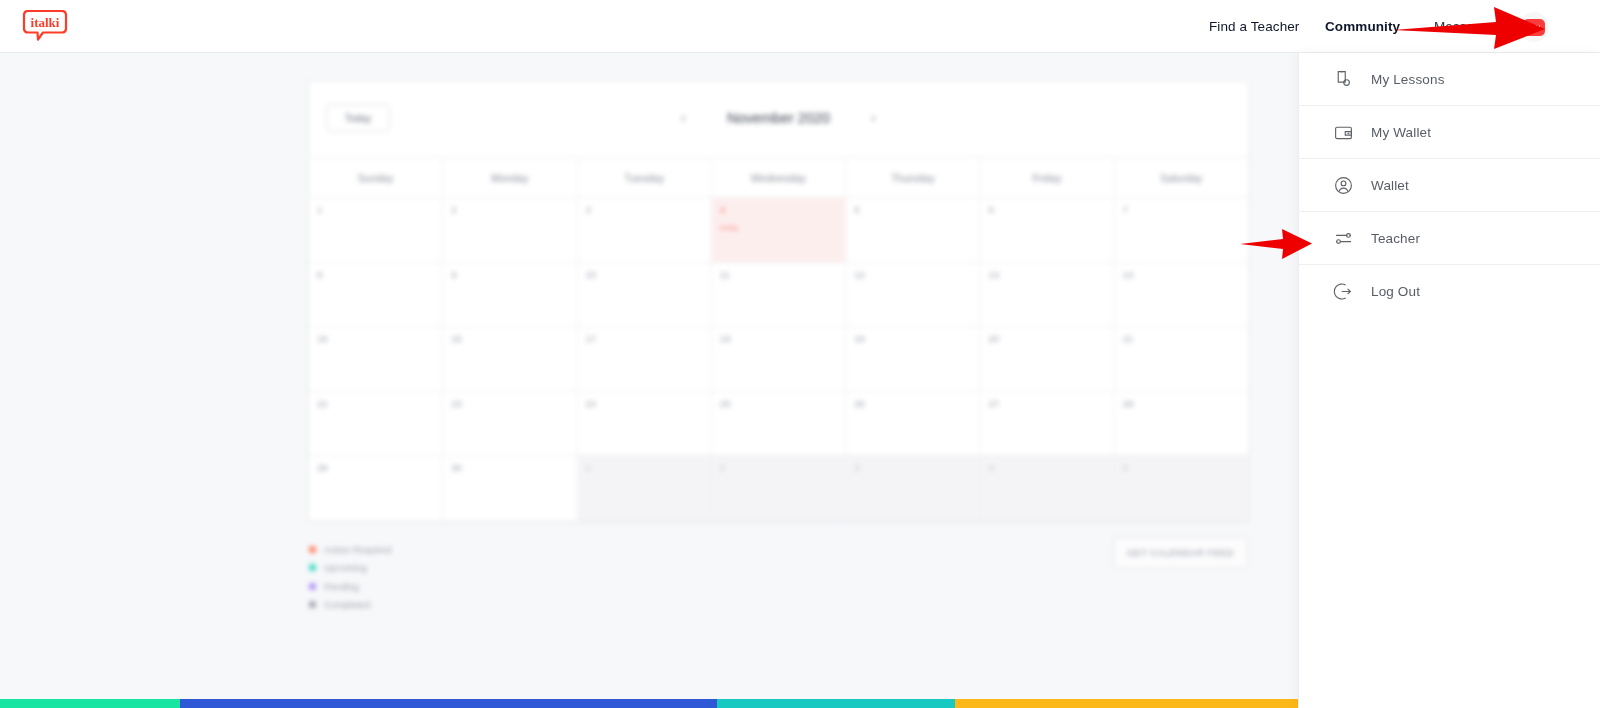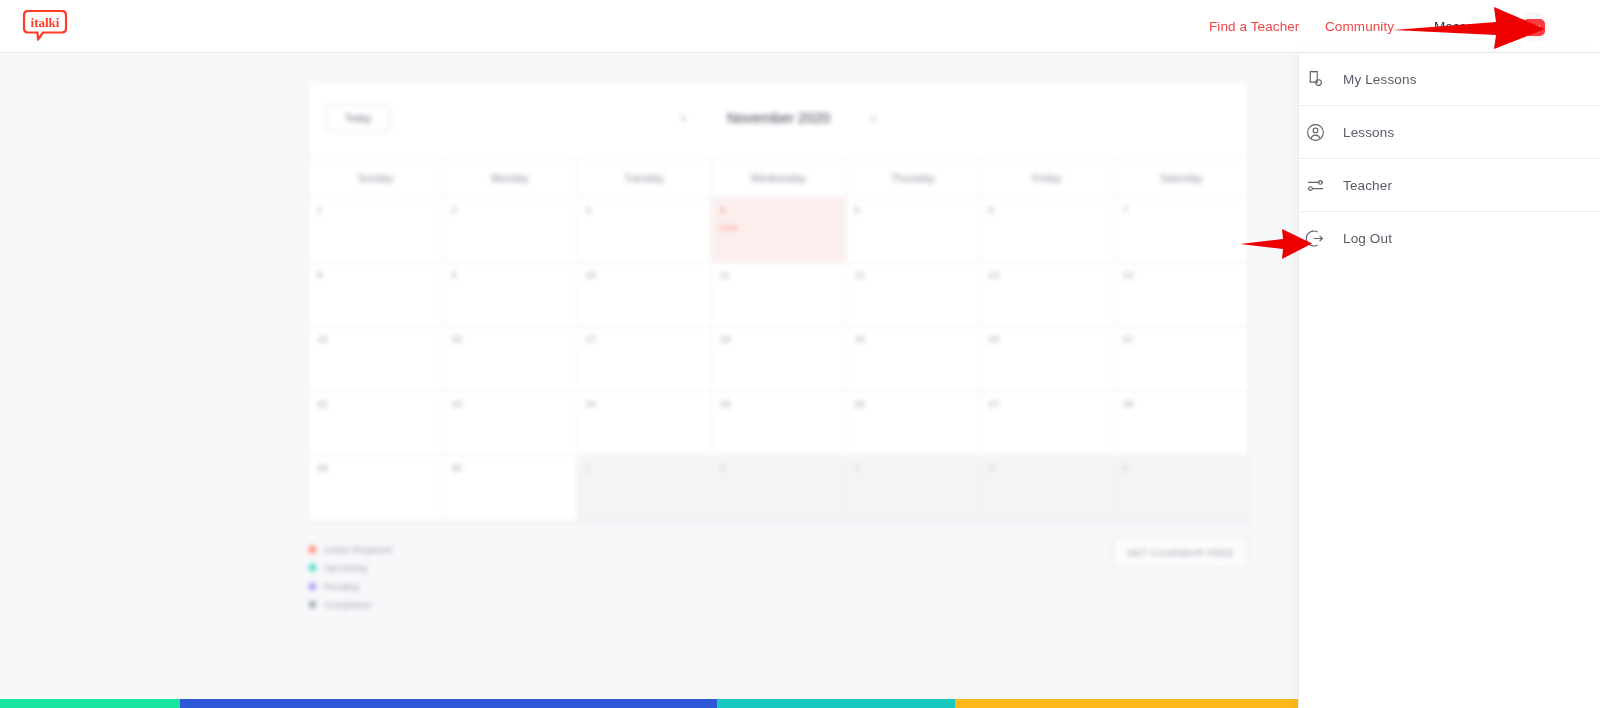--- a/index.html
+++ b/index.html
@@ -18,23 +18,23 @@
   }
   .topbar {
     position: absolute; left: 0; top: 0; width: 1600px; height: 53px;
     background: #ffffff; border-bottom: 1px solid #ececee;
   }
 
   
   .logo { position: absolute; left: 21px; top: 10px; width: 48px; height: 32px; }
 
   
-  .nav { position: absolute; top: 19px; font-size: 13.5px; color: #ef4444; letter-spacing: .1px; }
+  .nav { position: absolute; top: 19px; font-size: 13.5px; color: #0f172a; letter-spacing: .1px; }
   .nav-find { left: 1209px; }
-  .nav-community { left: 1325px; }
+  .nav-community { left: 1325px; font-weight: bold; }
   .nav-messages { left: 1434px; color: #2c3040; }
 
   
   .avatar-wrap {
     position: absolute; left: 1519px; top: 12px; width: 30px; height: 30px;
     border-radius: 50%; background: #f7f7f8;
     display: flex; align-items: center; justify-content: center;
   }
   .avatar-chip {
     width: 22px; height: 17px; border-radius: 5px; background: #fa3c3c;
@@ -105,21 +105,21 @@
   .colorbar i { display: block; height: 100%; }
 
   
   .dropdown {
     position: absolute; left: 1298px; top: 53px; width: 302px; height: 655px;
     background: #ffffff; border-left: 1px solid #eeeef0;
     box-shadow: -3px 0 10px rgba(25,25,45,.045);
   }
   .menu-item {
     position: relative; display: flex; align-items: center;
-    height: 53px; padding-left: 4px;
+    height: 53px; padding-left: 32px;
     border-bottom: 1px solid #efeff1;
   }
   .menu-item:last-child { border-bottom: none; }
   .menu-icon {
     width: 24px; height: 24px; margin-right: 16px;
     display: flex; align-items: center; justify-content: center; color: #5e6168;
   }
   .menu-label { font-size: 13.5px; color: #585c66; letter-spacing: .15px; }
 
   
@@ -325,26 +325,36 @@
             <path d="M6 3h8v12H6z"></path>
             <path d="M9 2.2h2.4v1.6H9z" fill="currentColor" stroke="none"></path>
             <circle cx="15.5" cy="15.5" r="3.2"></circle>
           </svg>
         </span>
         <span class="menu-label">My Lessons</span>
       </div>
       <div class="menu-item">
         <span class="menu-icon">
           <svg viewBox="0 0 24 24" width="21" height="21" fill="none" stroke="currentColor" stroke-width="1.3">
+            <rect x="3" y="6" width="18" height="13" rx="1.6"></rect>
+            <path d="M14 11h7v4h-7z"></path>
+            <path d="M16.6 13h2.2"></path>
+          </svg>
+        </span>
+        <span class="menu-label">My Wallet</span>
+      </div>
+      <div class="menu-item">
+        <span class="menu-icon">
+          <svg viewBox="0 0 24 24" width="21" height="21" fill="none" stroke="currentColor" stroke-width="1.3">
             <circle cx="12" cy="12" r="9"></circle>
             <circle cx="12" cy="9.6" r="2.7"></circle>
             <path d="M6.8 19c.9-2.6 2.8-4 5.2-4s4.3 1.4 5.2 4"></path>
           </svg>
         </span>
-        <span class="menu-label">Lessons</span>
+        <span class="menu-label">Wallet</span>
       </div>
       <div class="menu-item">
         <span class="menu-icon">
           <svg viewBox="0 0 24 24" width="21" height="21" fill="none" stroke="currentColor" stroke-width="1.3">
             <path d="M3.5 8.5h13M19 8.5h1.6"></path>
             <circle cx="17.6" cy="8.5" r="2.1"></circle>
             <path d="M8 15.5h12.6M3.4 15.5h1.1"></path>
             <circle cx="6.3" cy="15.5" r="2.1"></circle>
           </svg>
         </span>

